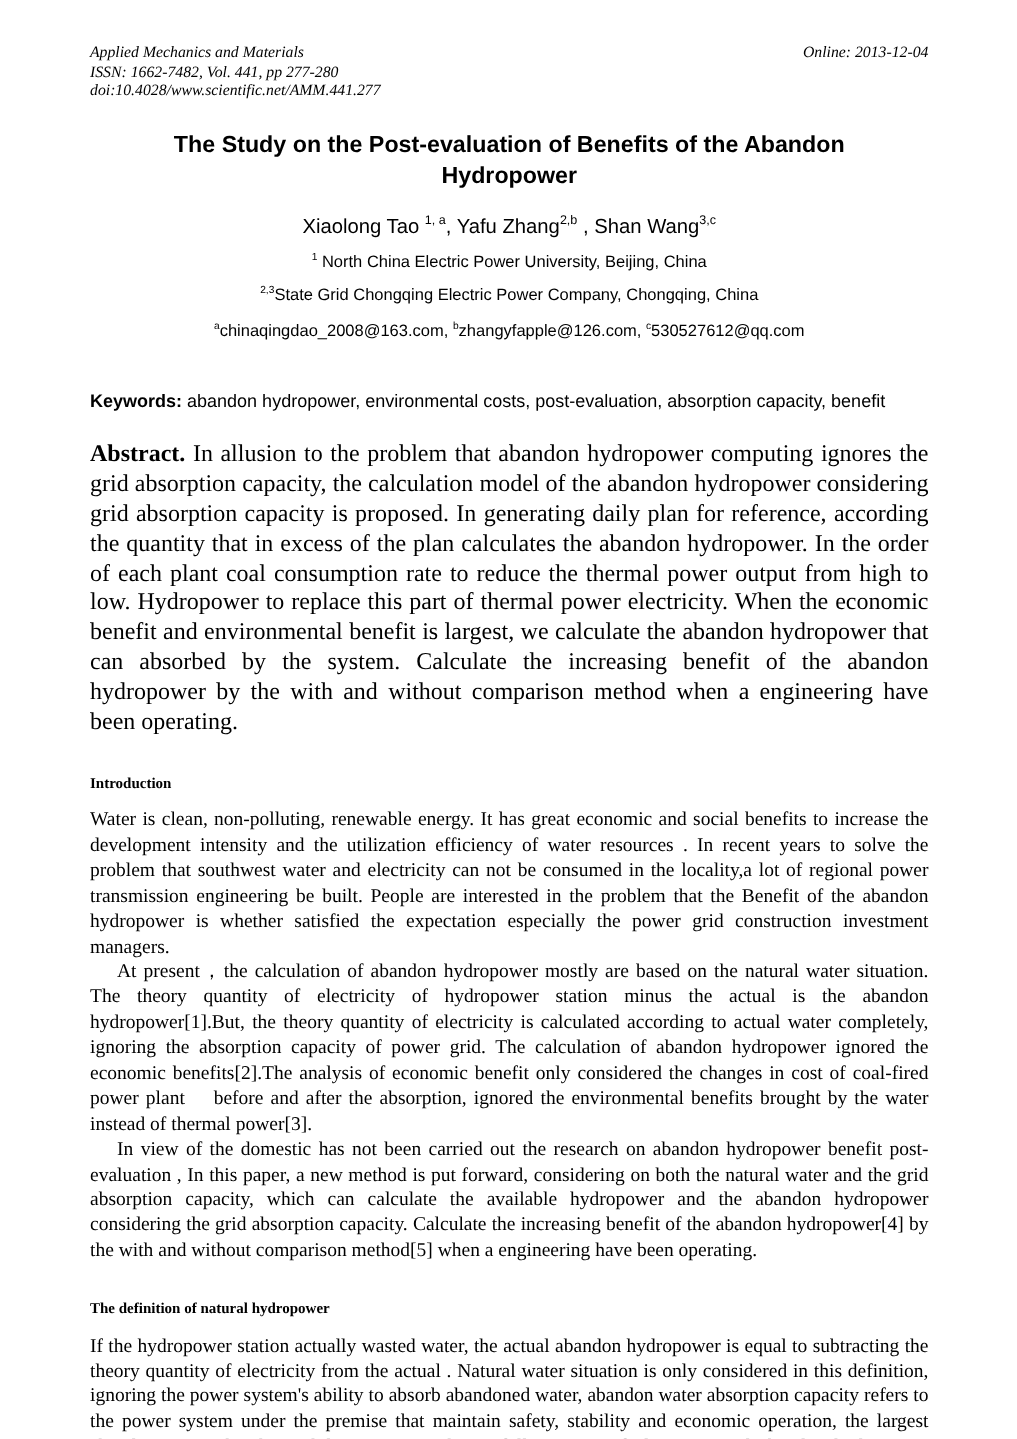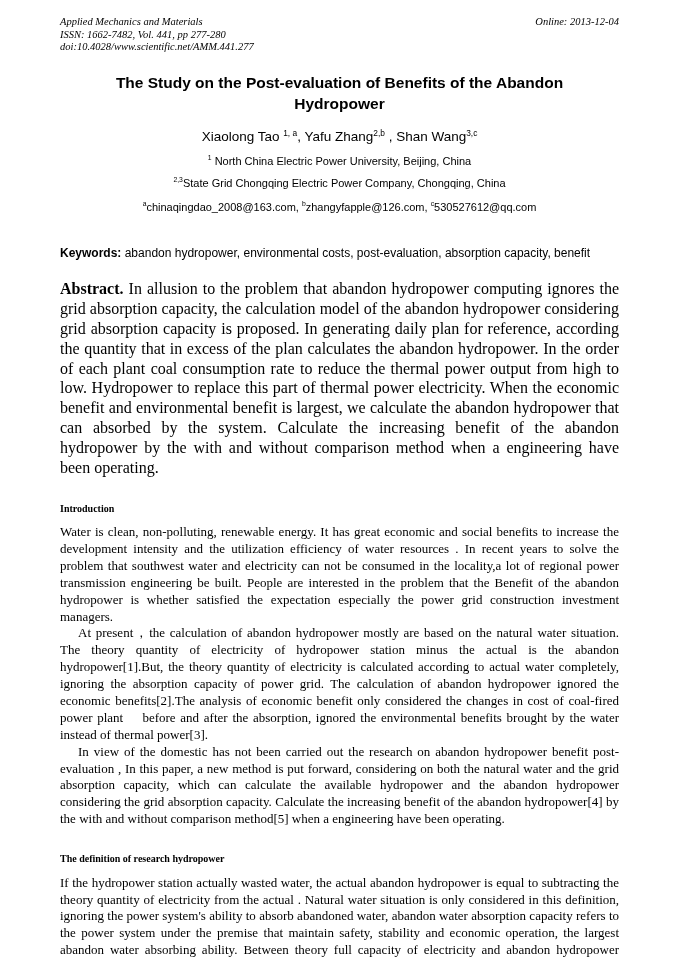--- a/index.html
+++ b/index.html
@@ -10,21 +10,21 @@
   body {
     width: 678px;
     height: 959px;
     overflow: hidden;
     color: #000000;
   }
   .page {
     box-sizing: border-box;
     width: 678px;
     height: 959px;
-    padding: 16px 59px 0 60px;
+    padding: 30px 59px 0 60px;
     overflow: hidden;
     background: #ffffff;
   }
 
   
   .jheader {
     font-family: "Liberation Serif", serif;
     font-style: italic;
     font-size: 10.5px;
     line-height: 1.2;
@@ -139,17 +139,17 @@
   <p class="abstract"><span class="label">Abstract.</span><span> In allusion to the problem that abandon hydropower computing ignores the grid absorption capacity, the calculation model of the abandon hydropower considering grid absorption capacity is proposed. In generating daily plan for reference, according the quantity that in excess of the plan calculates the abandon hydropower. In the order of each plant coal consumption rate to reduce the thermal power output from high to low. Hydropower to replace this part of thermal power electricity. When the economic benefit and environmental benefit is largest, we calculate the abandon hydropower that can absorbed by the system. Calculate the increasing benefit of the abandon hydropower by the with and without comparison method when a engineering have been operating.</span></p>
 
   <section>
     <h2 class="section-heading">Introduction</h2>
     <p class="body-par">Water is clean, non-polluting, renewable energy. It has great economic and social benefits to increase the development intensity and the utilization efficiency of water resources . In recent years to solve the problem that southwest water and electricity can not be consumed in the locality,a lot of regional power transmission engineering be built. People are interested in the problem that the Benefit of the abandon hydropower is whether satisfied the expectation especially the power grid construction investment managers.</p>
     <p class="body-par indent">At present，the calculation of abandon hydropower mostly are based on the natural water situation. The theory quantity of electricity of hydropower station minus the actual is the abandon hydropower[1].But, the theory quantity of electricity is calculated according to actual water completely, ignoring the absorption capacity of power grid. The calculation of abandon hydropower ignored the economic benefits[2].The analysis of economic benefit only considered the changes in cost of coal-fired power plant 　before and after the absorption, ignored the environmental benefits brought by the water instead of thermal power[3].</p>
     <p class="body-par indent">In view of the domestic has not been carried out the research on abandon hydropower benefit post-evaluation , In this paper, a new method is put forward, considering on both the natural water and the grid absorption capacity, which can calculate the available hydropower and the abandon hydropower considering the grid absorption capacity. Calculate the increasing benefit of the abandon hydropower[4] by the with and without comparison method[5] when a engineering have been operating.</p>
   </section>
 
   <section>
-    <h2 class="section-heading">The definition of research hydropower</h2>
+    <h2 class="section-heading">The definition of natural hydropower</h2>
     <p class="body-par justify-last">If the hydropower station actually wasted water, the actual abandon hydropower is equal to subtracting the theory quantity of electricity from the actual . Natural water situation is only considered in this definition, ignoring the power system's ability to absorb abandoned water, abandon water absorption capacity refers to the power system under the premise that maintain safety, stability and economic operation, the largest abandon water absorbing ability. Between theory full capacity of electricity and abandon hydropower considering the system absorption capacity, the smaller the value is called available generating hydropower. Available generating hydropower minus actual generated capacity is equal to the abandon hydropower. In</p>
   </section>
 
 </div>
 
 </body></html>

